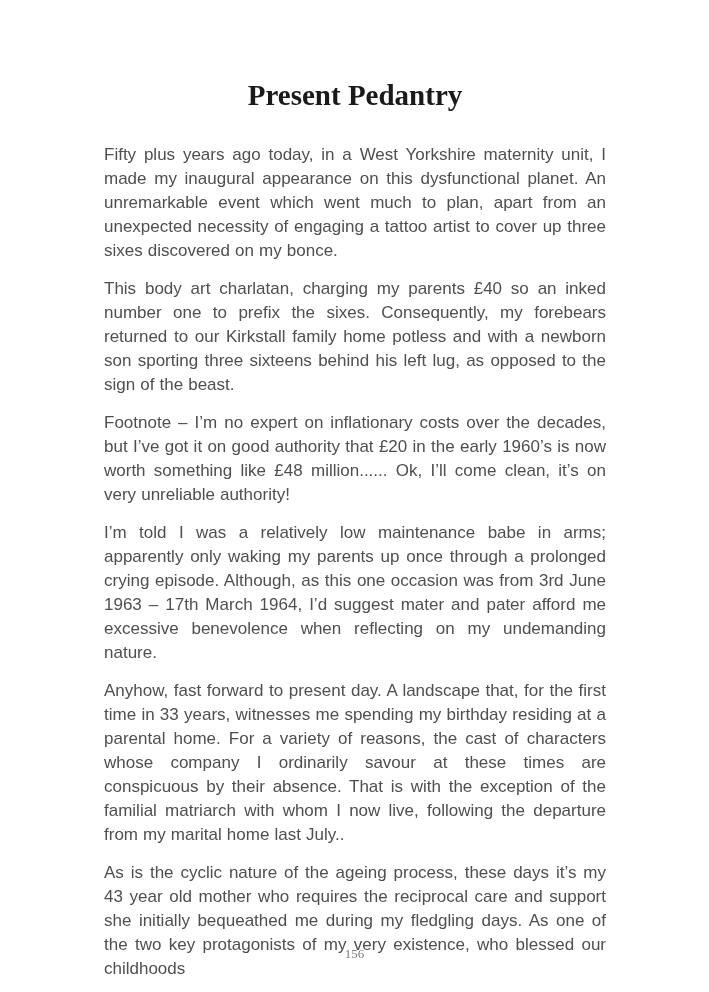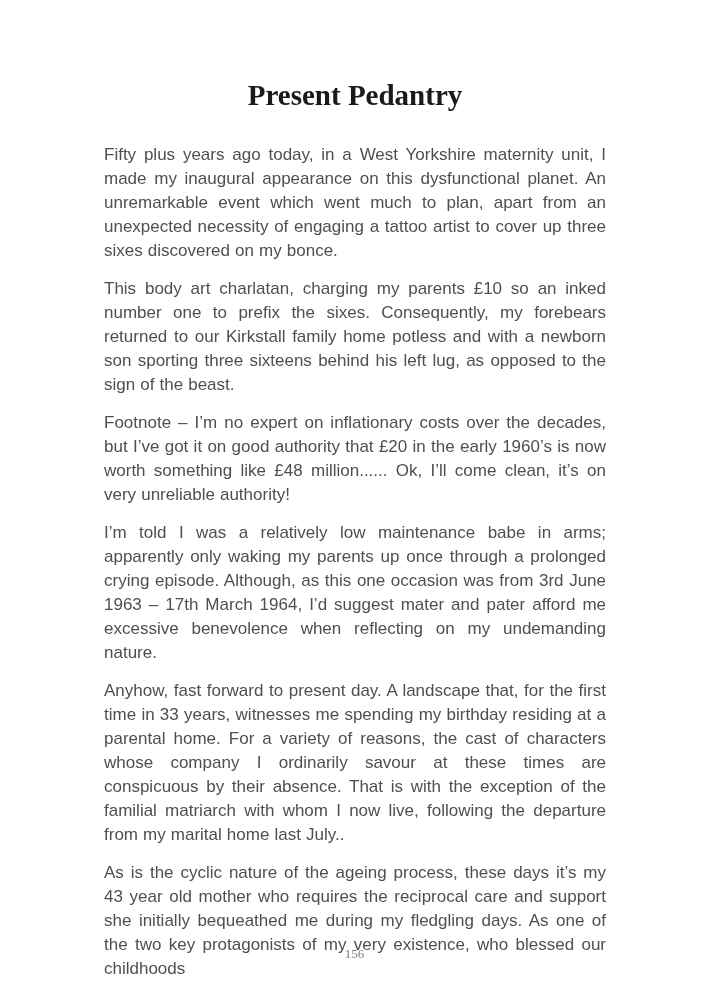--- a/index.html
+++ b/index.html
@@ -53,21 +53,21 @@
 </style>
 </head>
 <body>
 
 <div class="page">
   <div class="content">
     <h1 class="doc-title">Present Pedantry</h1>
 
     <p class="para">Fifty plus years ago today, in a West Yorkshire maternity unit, I made my inaugural appearance on this dysfunctional planet. An unremarkable event which went much to plan, apart from an unexpected necessity of engaging a tattoo artist to cover up three sixes discovered on my bonce.</p>
 
-    <p class="para">This body art charlatan, charging my parents £10 so an inked number one to prefix the sixes. Consequently, my forebears returned to our Kirkstall family home potless and with a newborn son sporting three sixteens behind his left lug, as opposed to the sign of the beast.</p>
+    <p class="para">This body art charlatan, charging my parents £40 so an inked number one to prefix the sixes. Consequently, my forebears returned to our Kirkstall family home potless and with a newborn son sporting three sixteens behind his left lug, as opposed to the sign of the beast.</p>
 
     <p class="para italic">Footnote – I’m no expert on inflationary costs over the decades, but I’ve got it on good authority that £20 in the early 1960’s is now worth something like £48 million...... Ok, I’ll come clean, it’s on very unreliable authority!</p>
 
     <p class="para">I’m told I was a relatively low maintenance babe in arms; apparently only waking my parents up once through a prolonged crying episode. Although, as this one occasion was from 3rd June 1963 – 17th March 1964, I’d suggest mater and pater afford me excessive benevolence when reflecting on my undemanding nature.</p>
 
     <p class="para">Anyhow, fast forward to present day. A landscape that, for the first time in 33 years, witnesses me spending my birthday residing at a parental home. For a variety of reasons, the cast of characters whose company I ordinarily savour at these times are conspicuous by their absence. That is with the exception of the familial matriarch with whom I now live, following the departure from my marital home last July..</p>
 
     <p class="para">As is the cyclic nature of the ageing process, these days it’s my 43 year old mother who requires the reciprocal care and support she initially bequeathed me during my fledgling days. As one of the two key protagonists of my very existence, who blessed our childhoods</p>
   </div>
 

